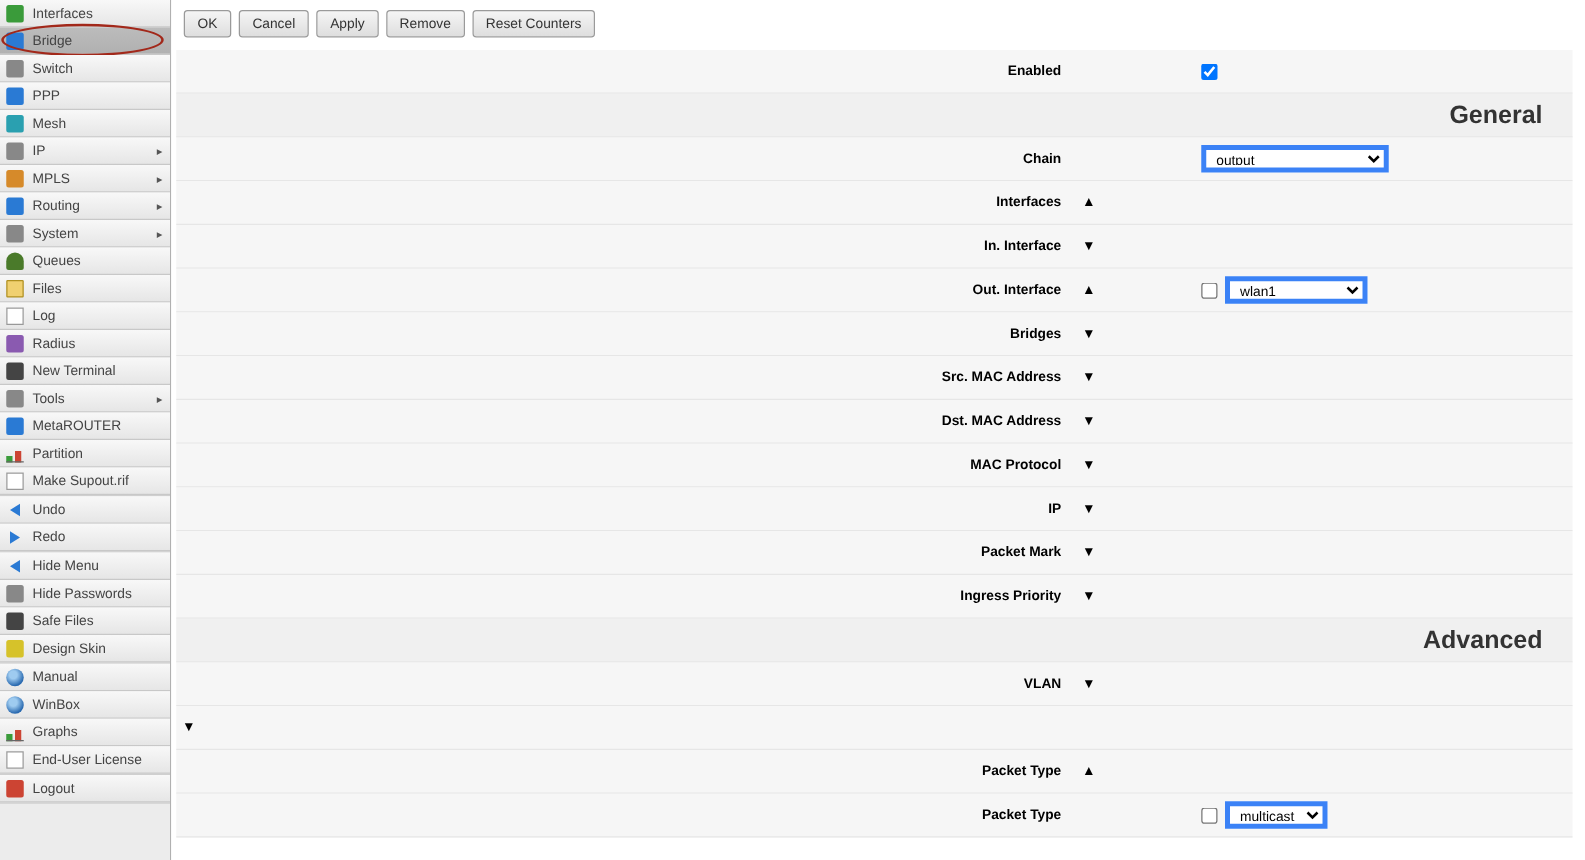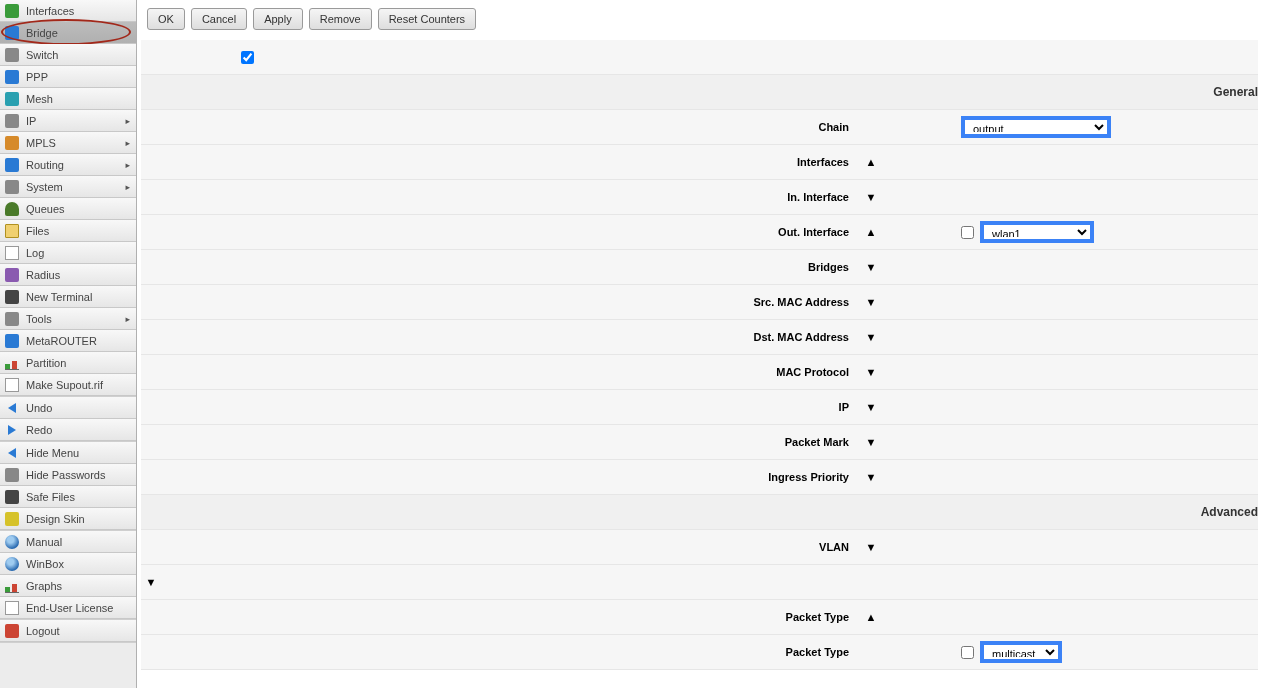--- a/index.html
+++ b/index.html
@@ -12,21 +12,21 @@
 .menu-item .label { flex: 1; color: #444; }
 .menu-item .arrow { font-size: 9px; color: #555; margin-right: 2px; }
 .circle-highlight { position: absolute; left: 1px; top: -3px; width: 130px; height: 26px; border: 2px solid #a2281a; border-radius: 50%; pointer-events: none; }
 
 .main { flex: 1; display: flex; flex-direction: column; background: #fff; }
 .toolbar { padding: 8px 10px 6px 10px; display: flex; gap: 6px; }
 .btn { background: linear-gradient(#f5f5f5,#dedede); border: 1px solid #9a9a9a; border-radius: 3px; padding: 4px 10px; font-size: 11px; color: #333; cursor: pointer; }
 
 .form-area { flex: 1; overflow-y: auto; padding: 4px 10px 0 4px; }
 .row { display: flex; align-items: center; height: 35px; border-bottom: 1px solid #e6e6e6; background: #f6f6f6; }
-.row.section-head { justify-content: flex-end; font-weight: bold; font-size: 12px; padding-right: 0; background: #f0f0f0; }
+.row.section-head { justify-content: flex-end; font-weight: bold; font-size: 20px; padding-right: 24px; background: #f0f0f0; }
 .row .row-label { width: 720px; text-align: right; font-weight: bold; font-size: 11px; color: #000; padding-right: 12px; }
 .row .row-toggle { width: 20px; text-align: center; color: #000; cursor: pointer; font-size: 11px; }
 .row .row-input { flex: 1; display: flex; align-items: center; gap: 6px; padding-left: 80px; }
 .row select { font-size: 11px; padding: 2px 4px; border: 4px solid #3b82f6; background: #fff; height: 22px; }
 .row select.wide { width: 150px; }
 .row select.mid { width: 114px; }
 .row select.small { width: 82px; }
 .row input[type=checkbox] { width: 13px; height: 13px; }
 
 
@@ -249,20 +249,21 @@
     <button class="btn">OK</button>
     <button class="btn">Cancel</button>
     <button class="btn">Apply</button>
     <button class="btn">Remove</button>
     <button class="btn">Reset Counters</button>
   </div>
 
   <div class="form-area">
 
     <div class="row">
+      <div class="row-label">Enabled</div>
       <div class="row-toggle"></div>
       <div class="row-input">
           <input type="checkbox" checked="" style="">
         </div>
     </div>
 
     <div class="row section-head">General</div>
 
     <div class="row">
       <div class="row-label">Chain</div>

